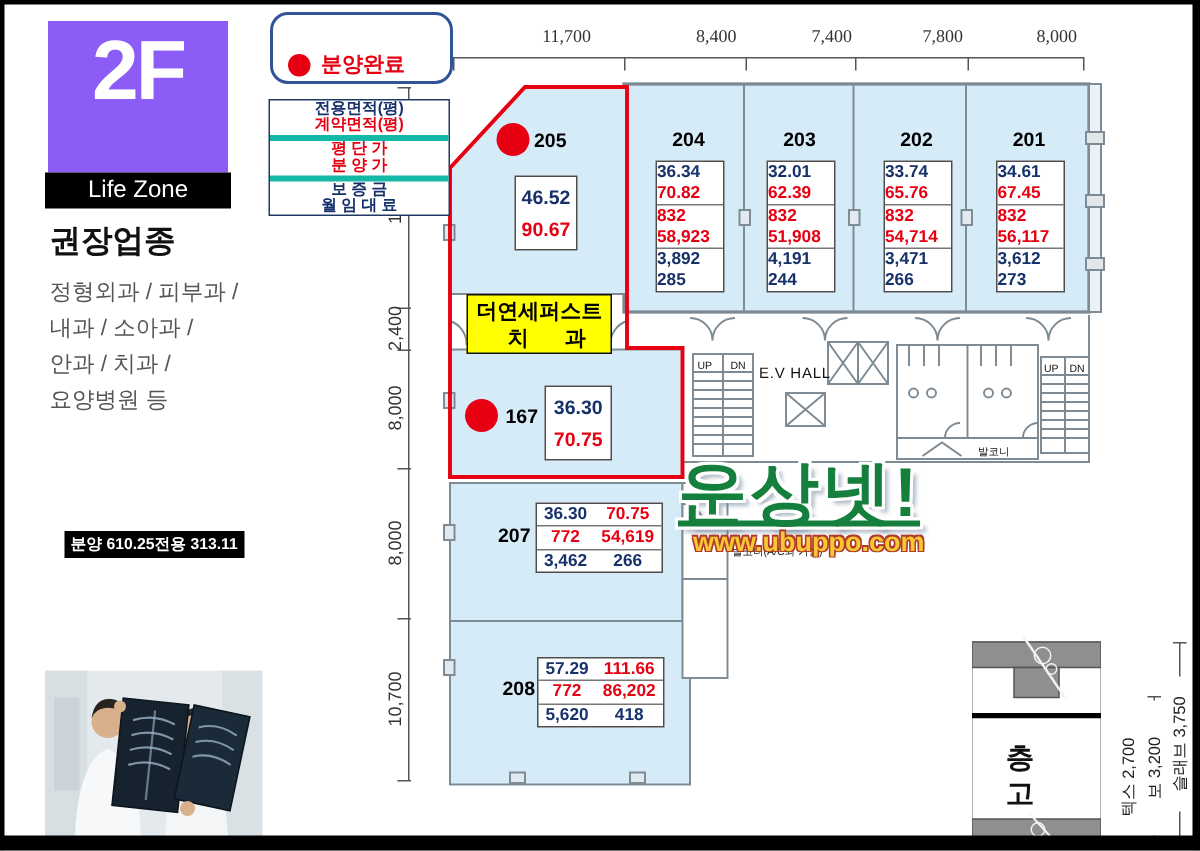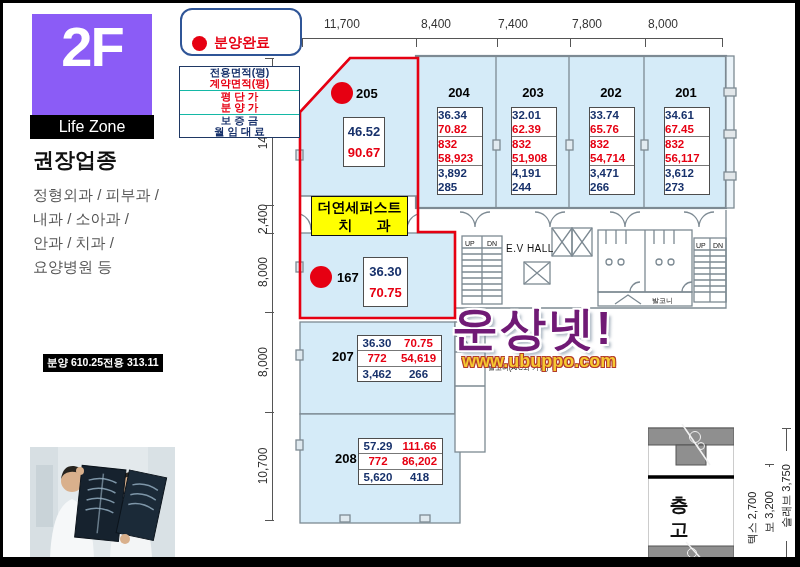--- a/index.html
+++ b/index.html
@@ -29,27 +29,27 @@
           border-radius:12px;background:#fff;display:flex;flex-direction:column;justify-content:space-evenly;
           padding-left:10px;box-sizing:border-box;z-index:5;}
   .legend-row{display:flex;align-items:center;gap:7px;font-size:14px;font-weight:bold;margin-top:24px;}
   .dot{display:inline-block;width:15px;height:15px;border-radius:50%;}
   .dot.red{background:#e60012;} .dot.navy{background:#14316b;}
   .lg-red{color:#e60012;} .lg-navy{color:#14316b;}
 
   
   .infobox{position:absolute;left:179px;top:66px;width:119px;border:1.5px solid #1f3864;background:#fff;z-index:5;}
   .ib-row{height:11.4px;line-height:11.4px;text-align:center;font-size:10.5px;font-weight:bold;}
-  .ib-row.sep{border-top:1px solid #14b8a6;}
+  .ib-row.sep{border-top:4px solid #14b8a6;}
   .c-navy{color:#17316b;} .c-red{color:#e60012;}
 
   
   .dimh-line{position:absolute;left:302px;top:38px;width:420px;height:1px;background:#555;}
   .dimh-tick{position:absolute;width:1px;height:9px;background:#555;top:38px;}
-  .dimh-lab{position:absolute;top:17px;width:70px;text-align:left;font-size:12px;color:#333;}
+  .dimh-lab{position:absolute;top:17px;width:70px;text-align:right;font-size:12px;color:#333;font-family:Liberation Serif, serif;}
   .dimv-line{position:absolute;left:272px;top:58px;width:1px;height:462px;background:#555;}
   .dimv-tick{position:absolute;left:265px;width:9px;height:1px;background:#555;}
   .dimv-lab{position:absolute;left:223px;width:80px;height:14px;text-align:center;font-size:12px;color:#333;
             transform:rotate(-90deg);}
 
   .plan{position:absolute;left:280px;top:44px;width:460px;height:496px;z-index:1;}
 
   
   .ulab{position:absolute;width:44px;text-align:center;font-size:13px;font-weight:bold;color:#000;z-index:6;}
   .ubox{position:absolute;width:44px;background:#fff;border:1.5px solid #4d4d4d;z-index:6;}
@@ -63,23 +63,23 @@
   .hrow span{display:inline-block;text-align:center;}
   .hrow .c1{width:38px;} .hrow .c2{width:45px;}
   .solddot{position:absolute;width:22px;height:22px;border-radius:50%;background:#e60012;z-index:6;}
   .sdlab{position:absolute;font-size:13px;font-weight:bold;color:#000;z-index:6;}
   .tenant{position:absolute;left:311px;top:196px;width:95px;height:38px;background:#ffff00;border:1.5px solid #111;
           display:flex;flex-direction:column;justify-content:center;text-align:center;font-size:14px;
           font-weight:bold;color:#000;line-height:18px;z-index:6;}
   .tenant .t2{letter-spacing:10px;text-indent:10px;padding-left:10px;}
 
   
-  .wm-name{position:absolute;left:452px;top:298px;font-size:46px;font-weight:bold;color:#701a75;z-index:10;
+  .wm-name{position:absolute;left:452px;top:298px;font-size:46px;font-weight:bold;color:#15803d;z-index:10;
            letter-spacing:2px;
-           text-shadow:-2px -2px 0 #fff,2px -2px 0 #fff,-2px 2px 0 #fff,2px 2px 0 #fff,4px 4px 3px rgba(110,130,150,.55);}
+           text-shadow:-2px -2px 0 #fff,2px -2px 0 #fff,-2px 2px 0 #fff,2px 2px 0 #fff,4px 4px 3px rgba(110,130,150,.55);text-decoration:underline;}
   .wm-url{position:absolute;left:462px;top:351px;font-size:18px;font-weight:bold;color:#f6c932;z-index:10;
           text-shadow:-1px -1px 0 #b23a2a,1px -1px 0 #b23a2a,-1px 1px 0 #b23a2a,1px 1px 0 #b23a2a;}
 
   
   .sec-svg{position:absolute;left:648px;top:424px;width:86px;height:140px;z-index:4;}
   .sec-title{position:absolute;left:662px;top:482px;width:30px;writing-mode:vertical-rl;font-size:19px;
              font-weight:bold;color:#111;letter-spacing:9px;z-index:5;}
   .sec-line{position:absolute;width:1px;background:#555;z-index:4;}
   .sec-tick{position:absolute;width:9px;height:1px;background:#555;z-index:4;}
   .sec-lab{position:absolute;width:90px;height:14px;text-align:center;font-size:11px;color:#222;background:#fff;

